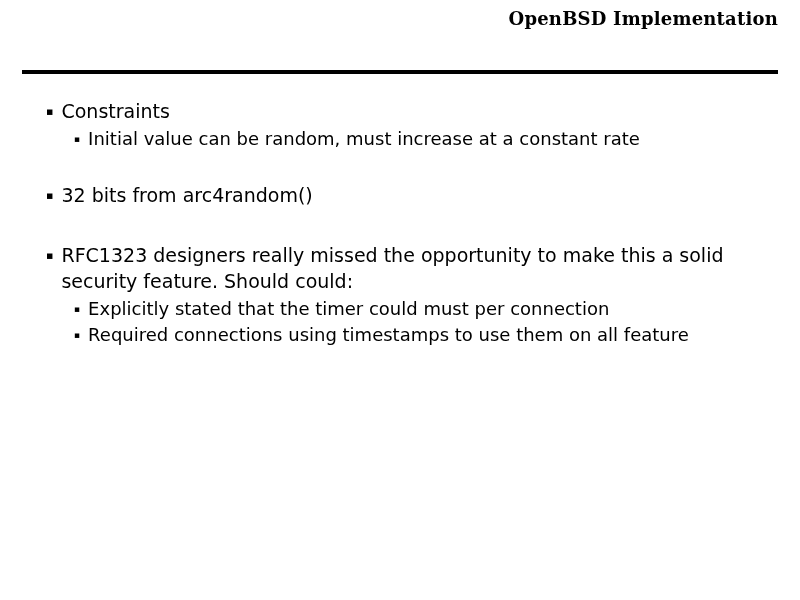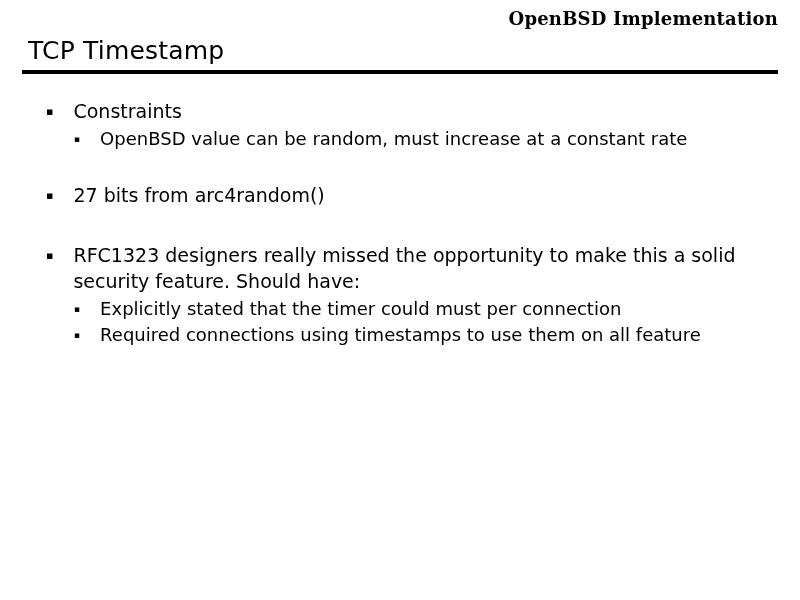--- a/index.html
+++ b/index.html
@@ -79,67 +79,65 @@
   .level1 > .marker {
     font-size: 11px;
     padding-top: 8px;
   }
   .level2 > .marker {
     font-size: 9px;
     padding-top: 9px;
   }
   .text {
     flex: 1 1 auto;
-    margin-left: 12px;
   }
   .gap-md {
     height: 30px;
   }
   .gap-lg {
     height: 32px;
   }
   .wide {
     max-width: 690px;
   }
 </style>
 </head>
 <body>
 
 <div class="slide">
 
   <div class="header-label">OpenBSD Implementation</div>
 
-  <div class="slide-title">TCP Timestamp</div>
 
   <div class="title-rule"></div>
 
   <div class="body-area">
 
     <div class="bullet level1">
       <span class="marker">▪</span>
       <span class="text">Constraints</span>
     </div>
 
     <div class="bullet level2">
       <span class="marker">▪</span>
-      <span class="text">OpenBSD value can be random, must increase at a constant rate</span>
+      <span class="text">Initial value can be random, must increase at a constant rate</span>
     </div>
 
     <div class="gap-md"></div>
 
     <div class="bullet level1">
       <span class="marker">▪</span>
-      <span class="text">27 bits from arc4random()</span>
+      <span class="text">32 bits from arc4random()</span>
     </div>
 
     <div class="gap-lg"></div>
 
     <div class="bullet level1">
       <span class="marker">▪</span>
-      <span class="text wide">RFC1323 designers really missed the opportunity to make this a solid security feature. Should have:</span>
+      <span class="text wide">RFC1323 designers really missed the opportunity to make this a solid security feature. Should could:</span>
     </div>
 
     <div class="bullet level2">
       <span class="marker">▪</span>
       <span class="text">Explicitly stated that the timer could must per connection</span>
     </div>
 
     <div class="bullet level2">
       <span class="marker">▪</span>
       <span class="text">Required connections using timestamps to use them on all feature</span>

